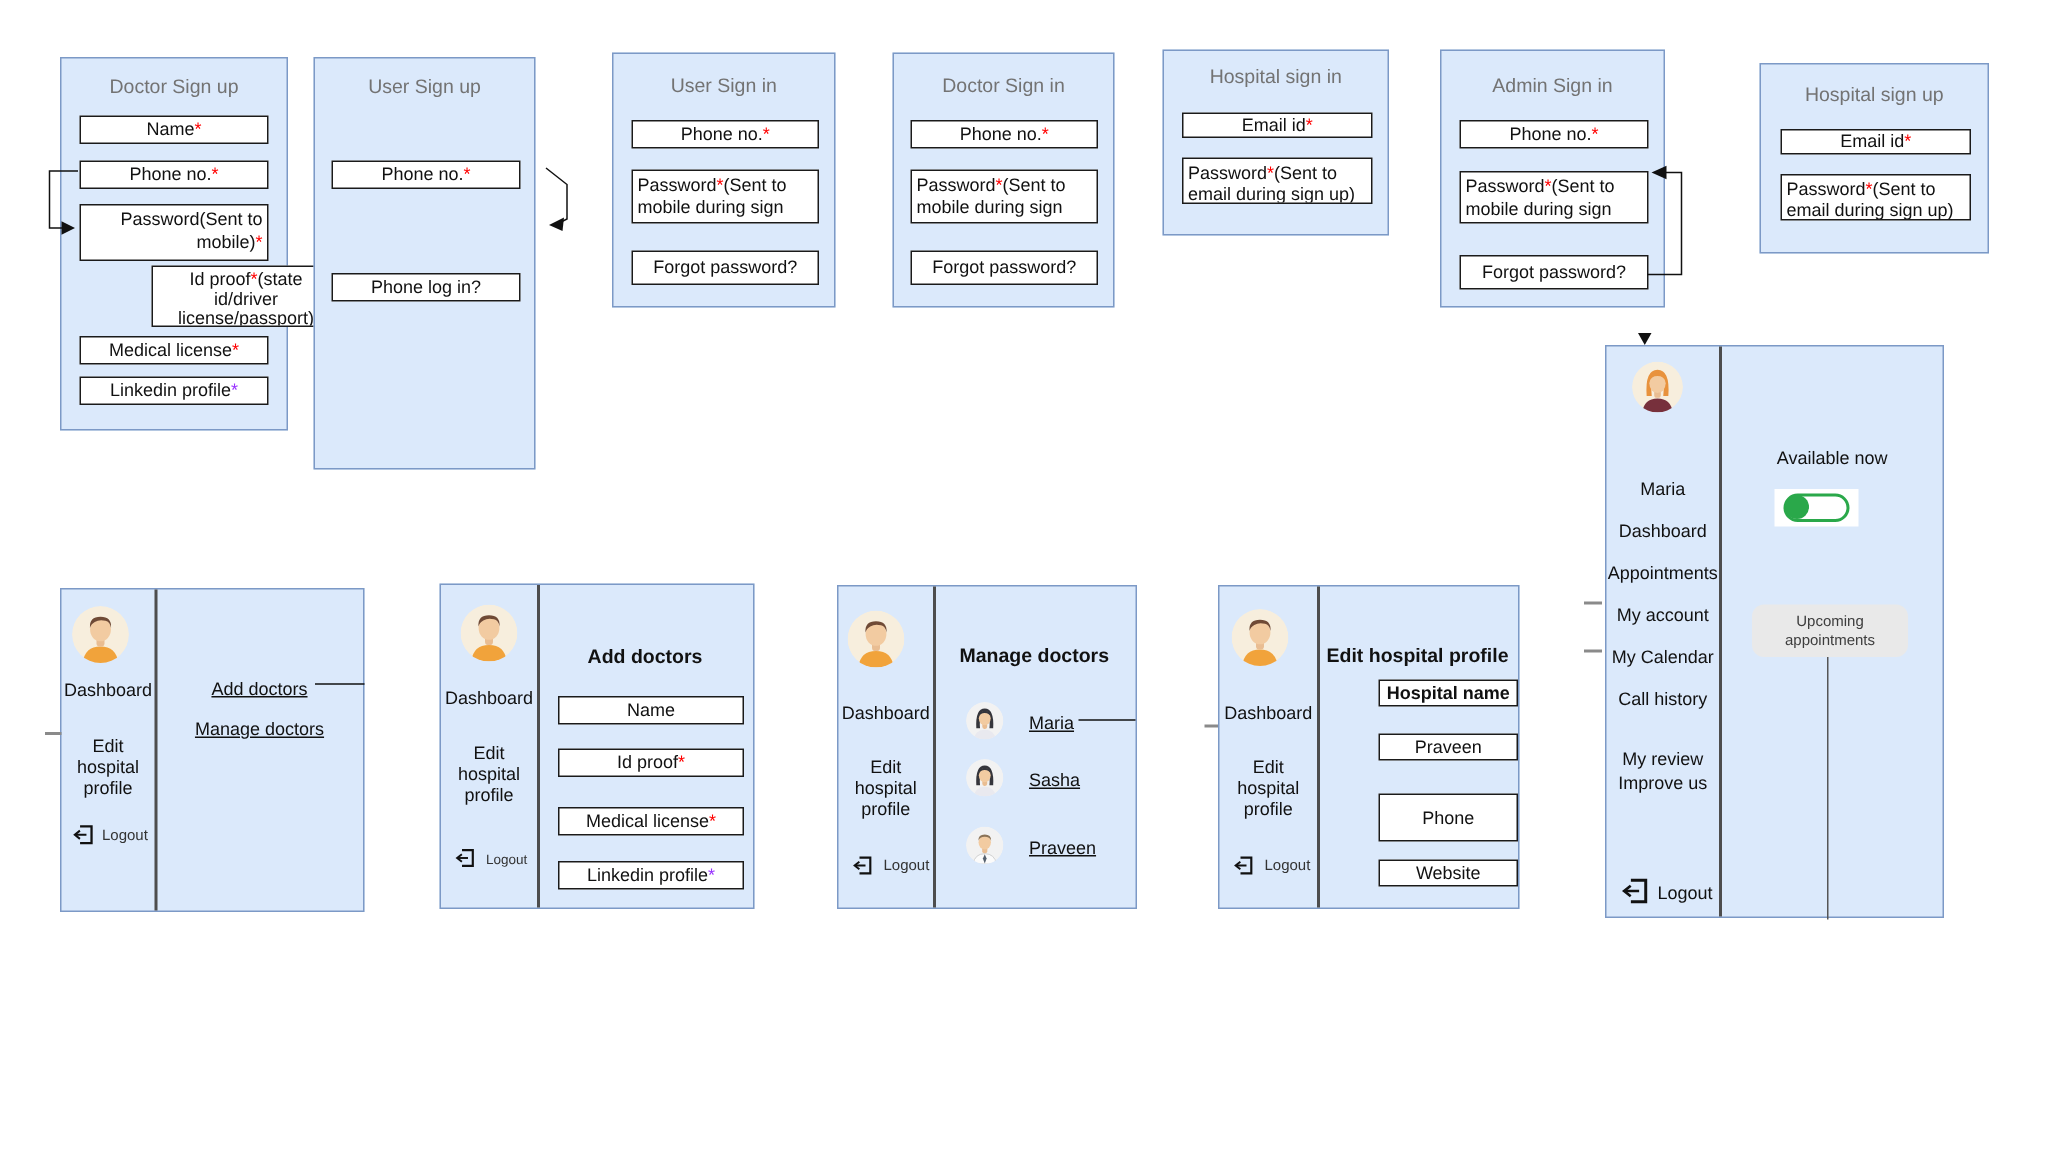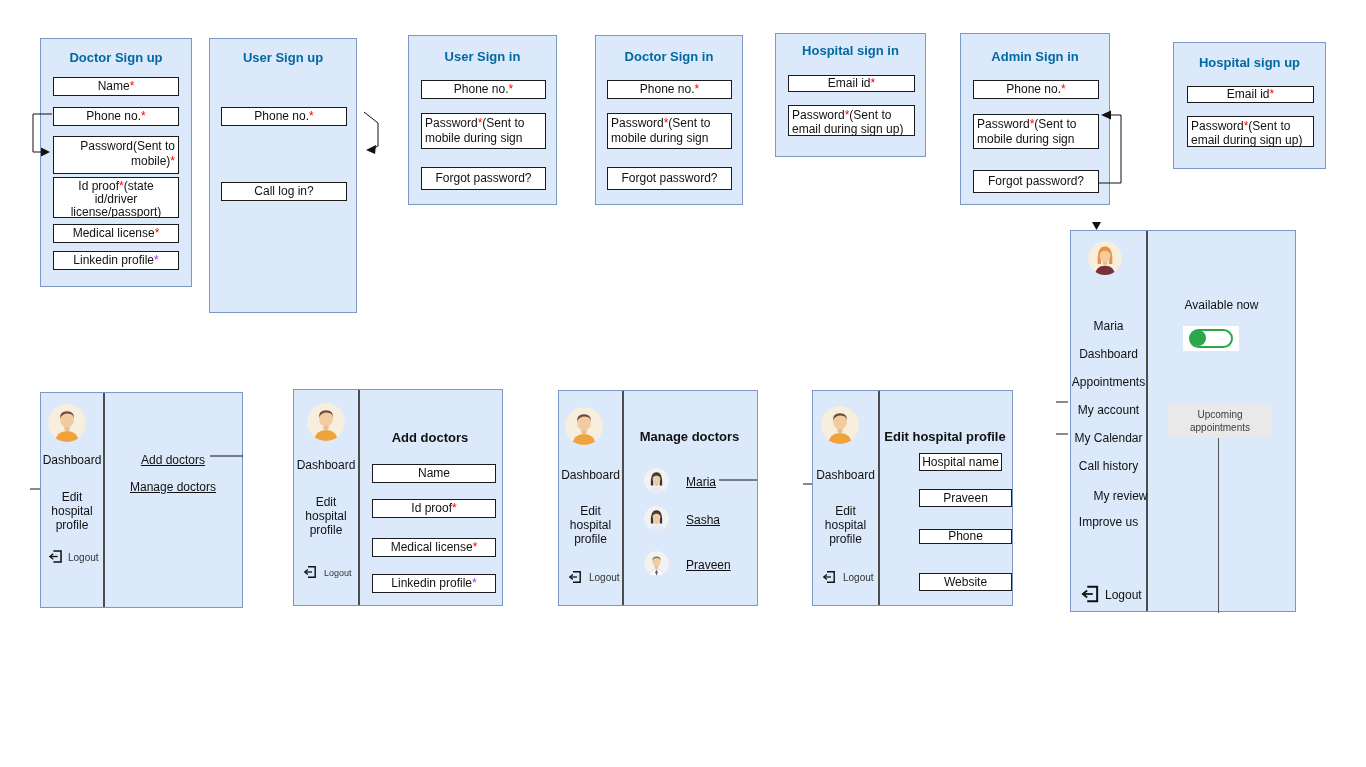--- a/index.html
+++ b/index.html
@@ -1,24 +1,24 @@
 <!DOCTYPE html>
 <html><head>
 <meta charset="utf-8">
 <style>
   html,body{margin:0;padding:0;background:#fff;}
   #canvas{position:relative;width:1366px;height:767px;background:#fff;overflow:hidden;
           font-family:"Liberation Sans","DejaVu Sans",sans-serif;color:#111;}
   .panel{position:absolute;background:#dbe9fb;border:1px solid #7c99c6;box-sizing:border-box;}
-  .ptitle{position:absolute;left:0;right:0;text-align:center;font-weight:bold;font-size:13px;color:#0369a1;}
+  .ptitle{position:absolute;left:0;right:0;text-align:center;font-weight:normal;font-size:13px;color:#737373;}
   .fld{position:absolute;background:#fff;border:1px solid #1a1a1a;box-sizing:border-box;
        font-size:12px;line-height:13px;color:#111;display:flex;align-items:center;justify-content:center;
        padding:1px 2px;overflow:hidden;white-space:nowrap;}
   .fld.la{display:block;text-align:left;white-space:normal;padding:2px 3px;line-height:15px;}
-  .fld.ca{display:block;text-align:center;white-space:normal;padding:2px 3px;line-height:13px;}
+  .fld.ca{display:block;text-align:center;white-space:normal;padding:2px 3px;line-height:13px;margin-left:48px;}
   .st-r{color:#ff0000;}
   .st-p{color:#9933ff;}
   .divider{position:absolute;top:0;bottom:0;width:2px;background:#4d4d4d;}
   .avatar{position:absolute;border-radius:50%;overflow:hidden;}
   .avatar svg{display:block;width:100%;height:100%;}
   .side-label{position:absolute;left:0;text-align:center;font-size:12px;line-height:14px;color:#111;}
   .menu-item{position:absolute;left:0;width:75px;text-align:center;font-size:12px;white-space:nowrap;color:#111;}
   .licon{position:absolute;display:block;}
   .licon svg{display:block;width:100%;height:100%;}
   .llabel{position:absolute;color:#333;}
@@ -59,21 +59,21 @@
       </div>
   </div>
 
   <div class="panel" style="left:209px;top:38px;width:148px;height:275px;">
     <div class="ptitle" style="top:11px;">User Sign up</div>
     <div class="fld" style="left:11px;top:68px;width:126px;height:19px;">
         <span>Phone no.</span>
         <span class="st-r">*</span>
       </div>
     <div class="fld" style="left:11px;top:143px;width:126px;height:19px;">
-        <span>Call log in?</span>
+        <span>Phone log in?</span>
       </div>
   </div>
 
   <div class="panel" style="left:408px;top:35px;width:149px;height:170px;">
     <div class="ptitle" style="top:13px;">User Sign in</div>
     <div class="fld" style="left:12px;top:44px;width:125px;height:19px;">
         <span>Phone no.</span>
         <span class="st-r">*</span>
       </div>
     <div class="fld la" style="left:12px;top:77px;width:125px;height:36px;"><span>Password</span><span class="st-r">*</span><span>(Sent to mobile during sign up)</span></div>
@@ -135,21 +135,21 @@
           <ellipse cx="20" cy="17" rx="6.4" ry="7.8" fill="#f2cba1"></ellipse>
           <path d="M13.6 16 Q13.2 8.8 20 8.8 Q26.8 8.8 26.4 16 Q25 11.4 20 11.4 Q15 11.4 13.6 16 Z" fill="#e8923d"></path>
         </svg>
       </div>
     <div class="menu-item" style="top:88px;">Maria</div>
     <div class="menu-item" style="top:116px;">Dashboard</div>
     <div class="menu-item" style="top:144px;">Appointments</div>
     <div class="menu-item" style="top:172px;">My account</div>
     <div class="menu-item" style="top:200px;">My Calendar</div>
     <div class="menu-item" style="top:228px;">Call history</div>
-    <div class="menu-item" style="top:258px;padding-left:12px;">My review</div>
+    <div class="menu-item" style="top:268px;">My review</div>
     <div class="menu-item" style="top:284px;">Improve us</div>
     <span class="licon" style="left:8px;top:352px;width:22px;height:22px;">
         <svg viewBox="0 0 20 20">
           <path d="M7.5 3.5 H16.5 V16.5 H7.5" fill="none" stroke="#111" stroke-width="1.8"></path>
           <path d="M12.5 10 H4" stroke="#111" stroke-width="1.6" fill="none"></path>
           <path d="M7.4 6.8 L3.4 10 L7.4 13.2" fill="none" stroke="#111" stroke-width="1.6"></path>
         </svg>
       </span>
     <span class="llabel" style="left:34px;top:357px;font-size:12px;color:#111;">Logout</span>
     <div style="position:absolute;left:77px;right:0;top:67px;text-align:center;font-size:12px;">Available now</div>
@@ -299,27 +299,27 @@
     <div class="side-label" style="top:113px;width:65px;padding:0 8px;box-sizing:border-box;">Edit hospital profile</div>
     <span class="licon" style="left:8px;top:178px;width:16px;height:16px;">
         <svg viewBox="0 0 20 20">
           <path d="M7.5 3.5 H16.5 V16.5 H7.5" fill="none" stroke="#111" stroke-width="1.8"></path>
           <path d="M12.5 10 H4" stroke="#111" stroke-width="1.6" fill="none"></path>
           <path d="M7.4 6.8 L3.4 10 L7.4 13.2" fill="none" stroke="#111" stroke-width="1.6"></path>
         </svg>
       </span>
     <span class="llabel" style="left:30px;top:181px;font-size:10px;">Logout</span>
     <div class="mtitle" style="left:65px;right:0;top:38px;">Edit hospital profile</div>
-    <div class="fld" style="left:106px;top:62px;width:83px;height:18px;">
+    <div class="fld" style="left:106px;top:62px;width:93px;height:18px;font-weight:bold;">
         <span>Hospital name</span>
       </div>
     <div class="fld" style="left:106px;top:98px;width:93px;height:18px;">
         <span>Praveen</span>
       </div>
-    <div class="fld" style="left:106px;top:138px;width:93px;height:15px;">
+    <div class="fld" style="left:106px;top:138px;width:93px;height:32px;">
         <span>Phone</span>
       </div>
     <div class="fld" style="left:106px;top:182px;width:93px;height:18px;">
         <span>Website</span>
       </div>
   </div>
 
   <svg class="conn" width="1366" height="767">
     <g stroke="#111" stroke-width="1" fill="none">
       <path d="M52 114 H33 V152 H42"></path>

